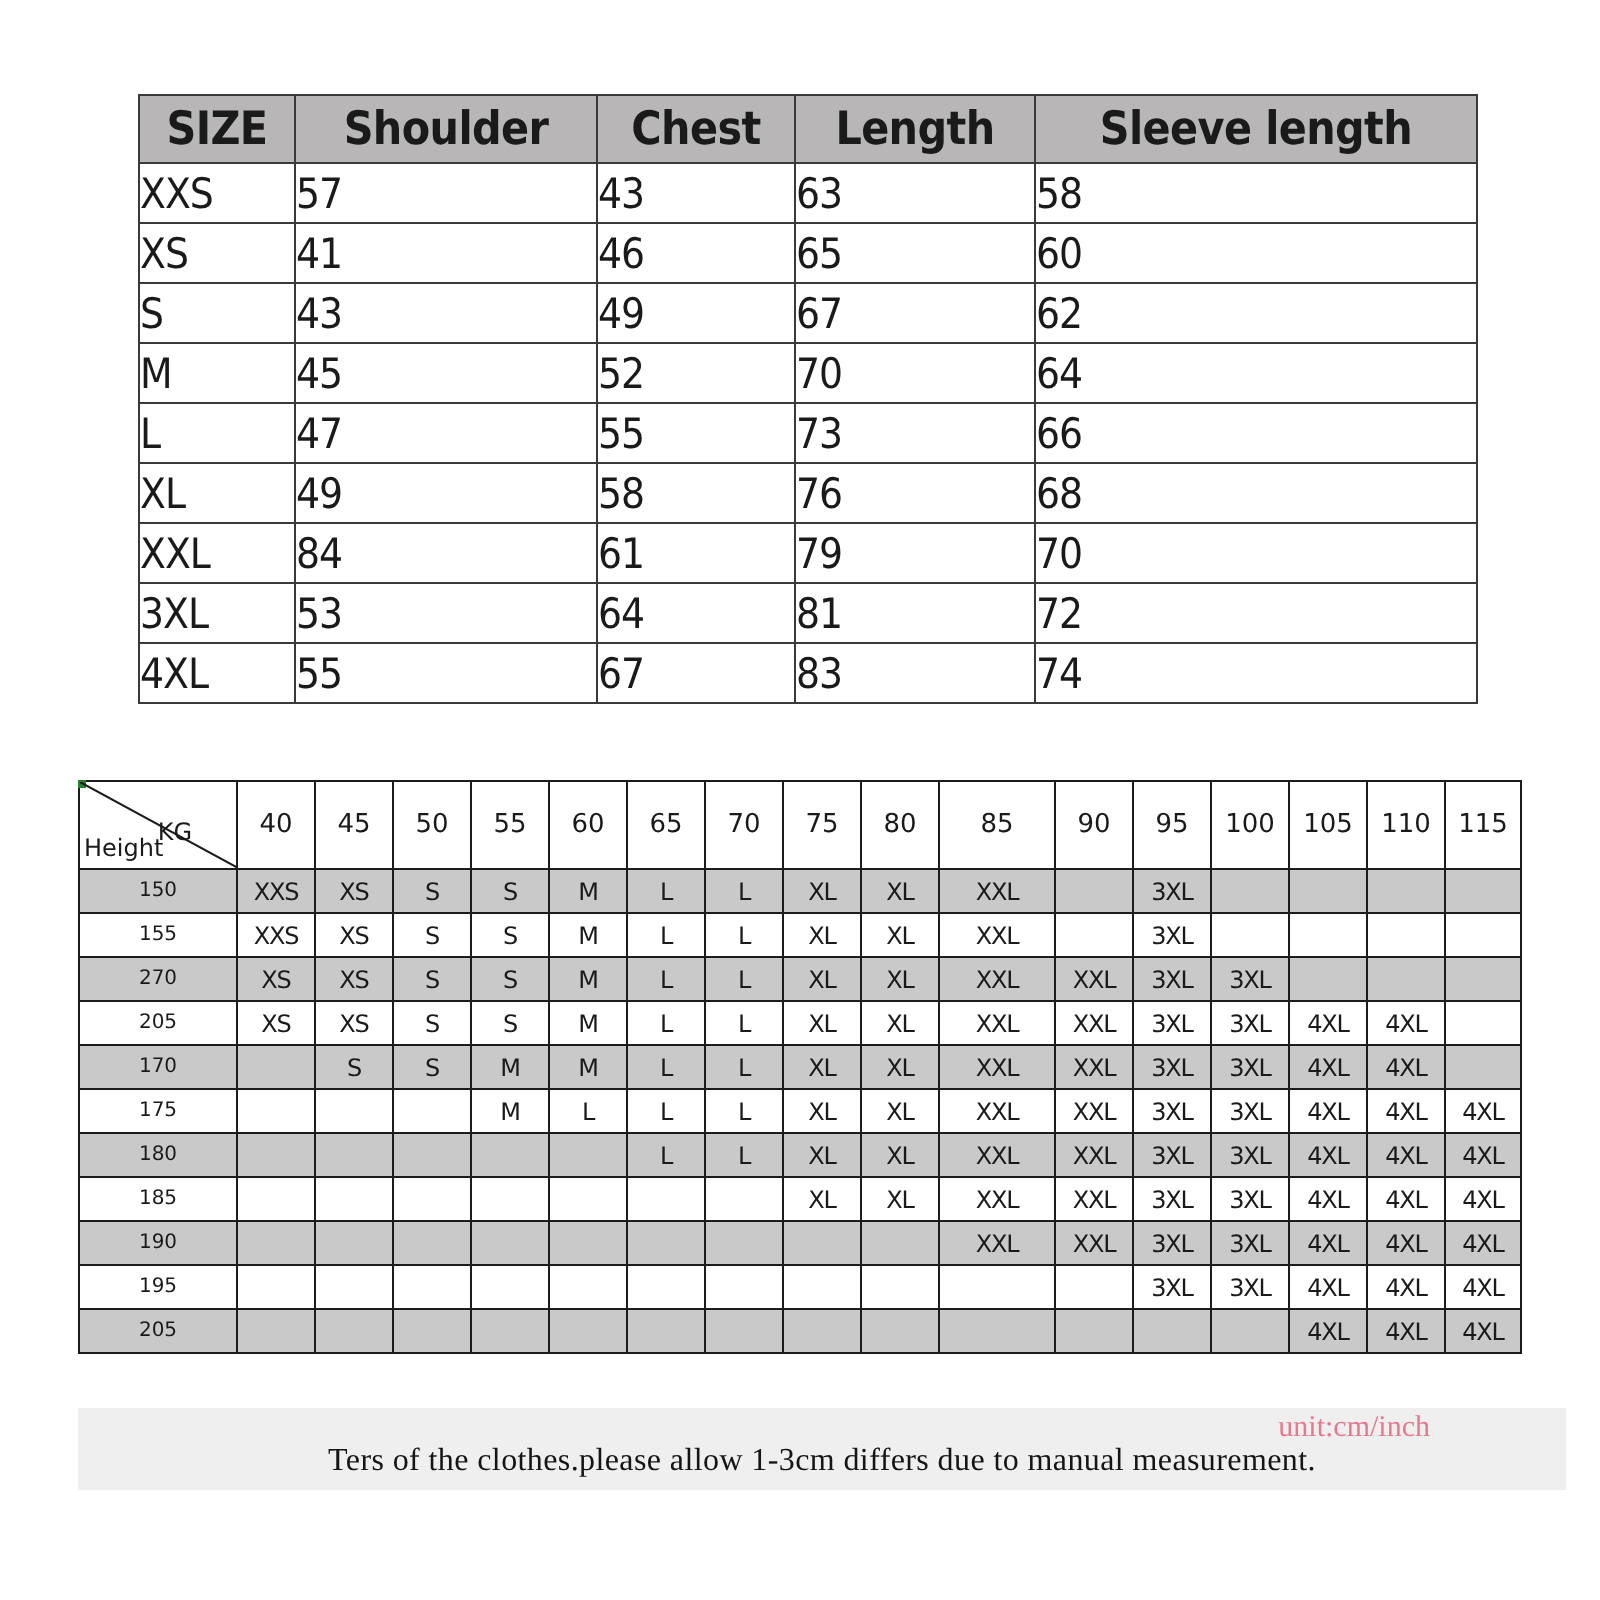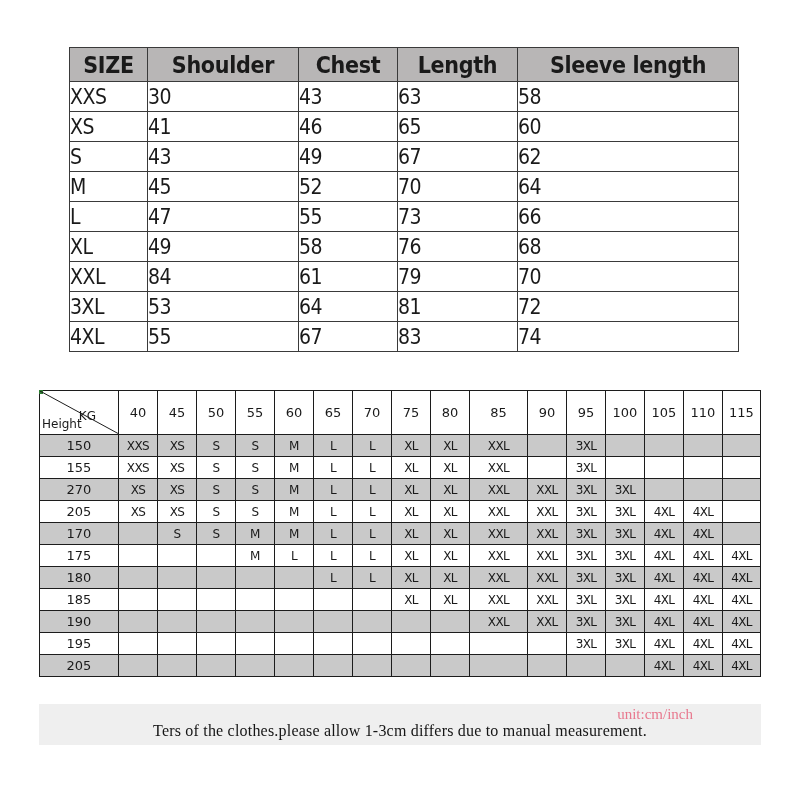--- a/index.html
+++ b/index.html
@@ -38,31 +38,32 @@
   #fit-table td, #fit-table th {
     border: 1px solid #1c1c1c;
     text-align: center; padding: 0;
     height: 21px;
     font-family: "DejaVu Sans", sans-serif;
     font-size: 12px; font-weight: normal; color: #1a1a1a;
     letter-spacing: -0.6px;
   }
   #fit-table thead th { height: 43px; background: #fff; font-size: 13px; letter-spacing: 0; }
   #fit-table tbody tr.shaded td { background: #c9c9c9; }
-  #fit-table tbody td.h { font-size: 13px; letter-spacing: 0; }
+  #fit-table tbody td.h { font-size: 10px; letter-spacing: 0; }
   .corner { position: relative; }
   .corner svg { position: absolute; left: 0; top: 0; }
   .corner .kg { position: absolute; right: 22px; top: 4px; font-size: 12px; margin-top: 14px; }
   .corner .ht { position: absolute; left: 2px; bottom: 3px; font-size: 12px; text-align: center; }
   .corner .dot { position: absolute; left: -1px; top: -1px; width: 4px; height: 4px; background: #2e7d32; }
 
   
   #note {
     position: absolute; left: 39px; top: 704px; width: 722px; height: 41px;
     background: #efefef;
+    padding-left: 22px;
   }
   #note .unit {
     position: absolute; right: 68px; top: 2px;
     font-family: "Liberation Serif", "DejaVu Serif", serif;
     font-size: 15px; color: #e8788e;
   }
   #note .msg {
     position: absolute; left: 0; right: 0; top: 18px; text-align: center;
     font-family: "Liberation Serif", "DejaVu Serif", serif;
     font-size: 16px; color: #151515; letter-spacing: 0.2px;
@@ -84,21 +85,21 @@
         <th>SIZE</th>
         <th>Shoulder</th>
         <th>Chest</th>
         <th>Length</th>
         <th>Sleeve length</th>
       </tr>
   </thead>
   <tbody id="size-body">
       <tr>
         <td>XXS</td>
-        <td>30</td>
+        <td>57</td>
         <td>43</td>
         <td>63</td>
         <td>58</td>
       </tr>
       <tr>
         <td>XS</td>
         <td>41</td>
         <td>46</td>
         <td>65</td>
         <td>60</td>

